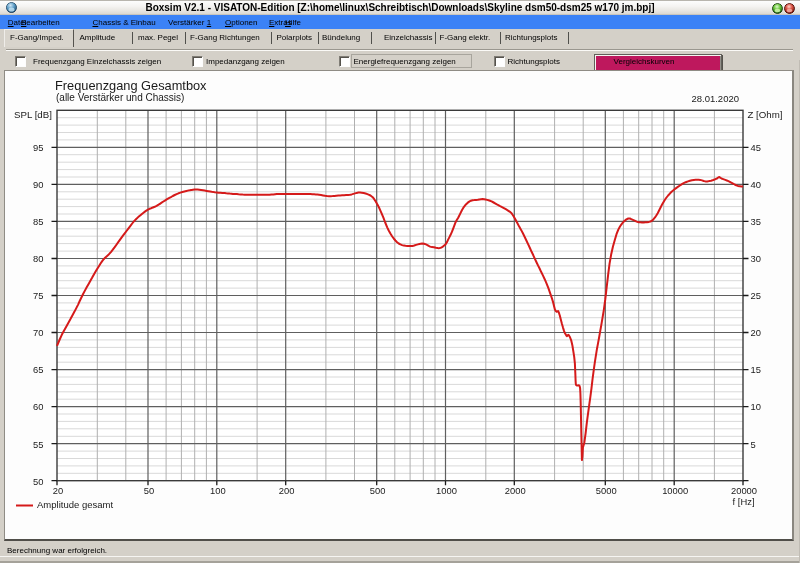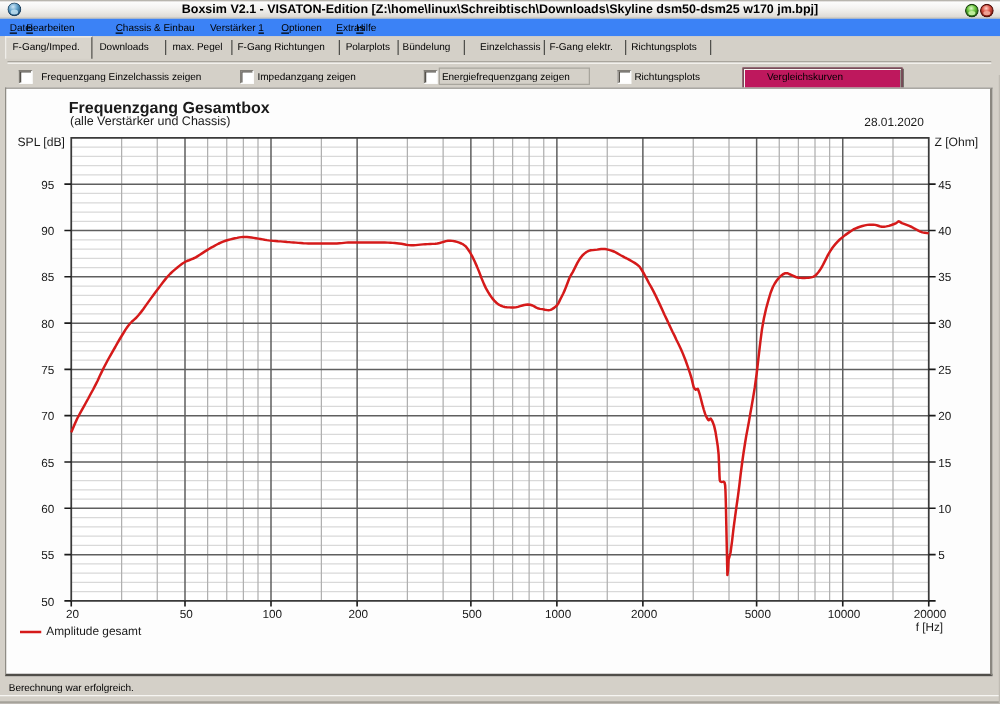--- a/index.html
+++ b/index.html
@@ -13,21 +13,21 @@
 #tabrow{left:0;top:29px;width:800px;height:18px;background:#d4d0c8}
 #activetab{left:4px;top:0px;width:70px;height:18px;background:#d8d4cc;border-top:1px solid #efede9;border-left:1px solid #efede9;border-right:1px solid #55534e}
 .tab{position:absolute;top:3.5px;font-size:8px;color:#000;white-space:pre}
 .tsep{position:absolute;top:2.8px;width:1px;height:12.5px;background:#50504c}
 #groove{left:6px;top:49px;width:787px;height:2px;border-top:1px solid #9a978f;border-bottom:1px solid #fbfaf7}
 .cb{width:11px;height:11px;background:#fff;border:1px solid #807d76;border-bottom-color:#fdfdfd;border-right-color:#fdfdfd;box-shadow:inset 1px 1px 0 #55524c}
 .cl{font-size:8px;color:#000;white-space:pre}
 #focus{border:1px solid #a8a59d}
 #btn{left:594px;top:54px;width:128px;height:25px;background:#be185d;border:1px solid #62605a;box-shadow:1px 1px 0 #55524c,inset 1px 1px 0 #f6f5f2,inset -1px -1px 0 #94918a;font-size:8px;text-align:center;line-height:13px;padding-right:28px;color:#000}
 #content{left:4px;top:70px;width:790px;height:471px;background:#fdfdfd;border-top:1px solid #8f8c85;border-left:1px solid #8f8c85;border-right:2px solid #8a8780;border-bottom:2px solid #504e49}
-#ctitle{left:55px;top:77.7px;font-size:12.8px;font-weight:bold;color:#1a1a1a}
+#ctitle{left:55px;top:77.7px;font-size:12.8px;font-weight:normal;color:#1a1a1a}
 #csub{left:56px;top:92.2px;font-size:10px;color:#1a1a1a}
 #cdate{right:61px;top:93.4px;font-size:9.5px;color:#1a1a1a}
 #spl{left:14px;top:108.6px;font-size:9.7px;color:#1a1a1a}
 #zohm{left:747.5px;top:108.6px;font-size:9.7px;color:#1a1a1a}
 #status{left:7px;top:546px;font-size:8px;color:#000}
 #statusline{left:0;top:556px;width:800px;height:1px;background:#f6f5f2}
 #botedge{left:0;top:561px;width:800px;height:2px;background:#a5a29a}
 #redge{left:799px;top:60px;width:1px;height:503px;background:#c0bcb4}
 </style></head><body>
 <div class="abs" id="titlebar"></div>
@@ -70,21 +70,21 @@
 <span class="mi" style="left:21px"><u>B</u>earbeiten</span>
 <span class="mi" style="left:92.5px"><u>C</u>hassis &amp; Einbau</span>
 <span class="mi" style="left:168px">Verstärker <u>1</u></span>
 <span class="mi" style="left:225px"><u>O</u>ptionen</span>
 <span class="mi" style="left:269px"><u>E</u>xtras</span>
 <span class="mi" style="left:285px"><u>H</u>ilfe</span>
 </div>
 <div class="abs" id="tabrow">
 <div class="abs" id="activetab"></div>
 <span class="tab" style="left:10px">F-Gang/Imped.</span>
-<span class="tab" style="left:79.5px">Downloads</span>
+<span class="tab" style="left:79.5px">Amplitude</span>
     <div class="tsep" style="left:132px"></div>
 <span class="tab" style="left:138px">max. Pegel</span>
     <div class="tsep" style="left:185px"></div>
 <span class="tab" style="left:190px">F-Gang Richtungen</span>
     <div class="tsep" style="left:270.5px"></div>
 <span class="tab" style="left:276.5px">Polarplots</span>
     <div class="tsep" style="left:317.5px"></div>
 <span class="tab" style="left:322px">Bündelung</span>
     <div class="tsep" style="left:371px"></div>
 <span class="tab" style="left:384px">Einzelchassis</span>

